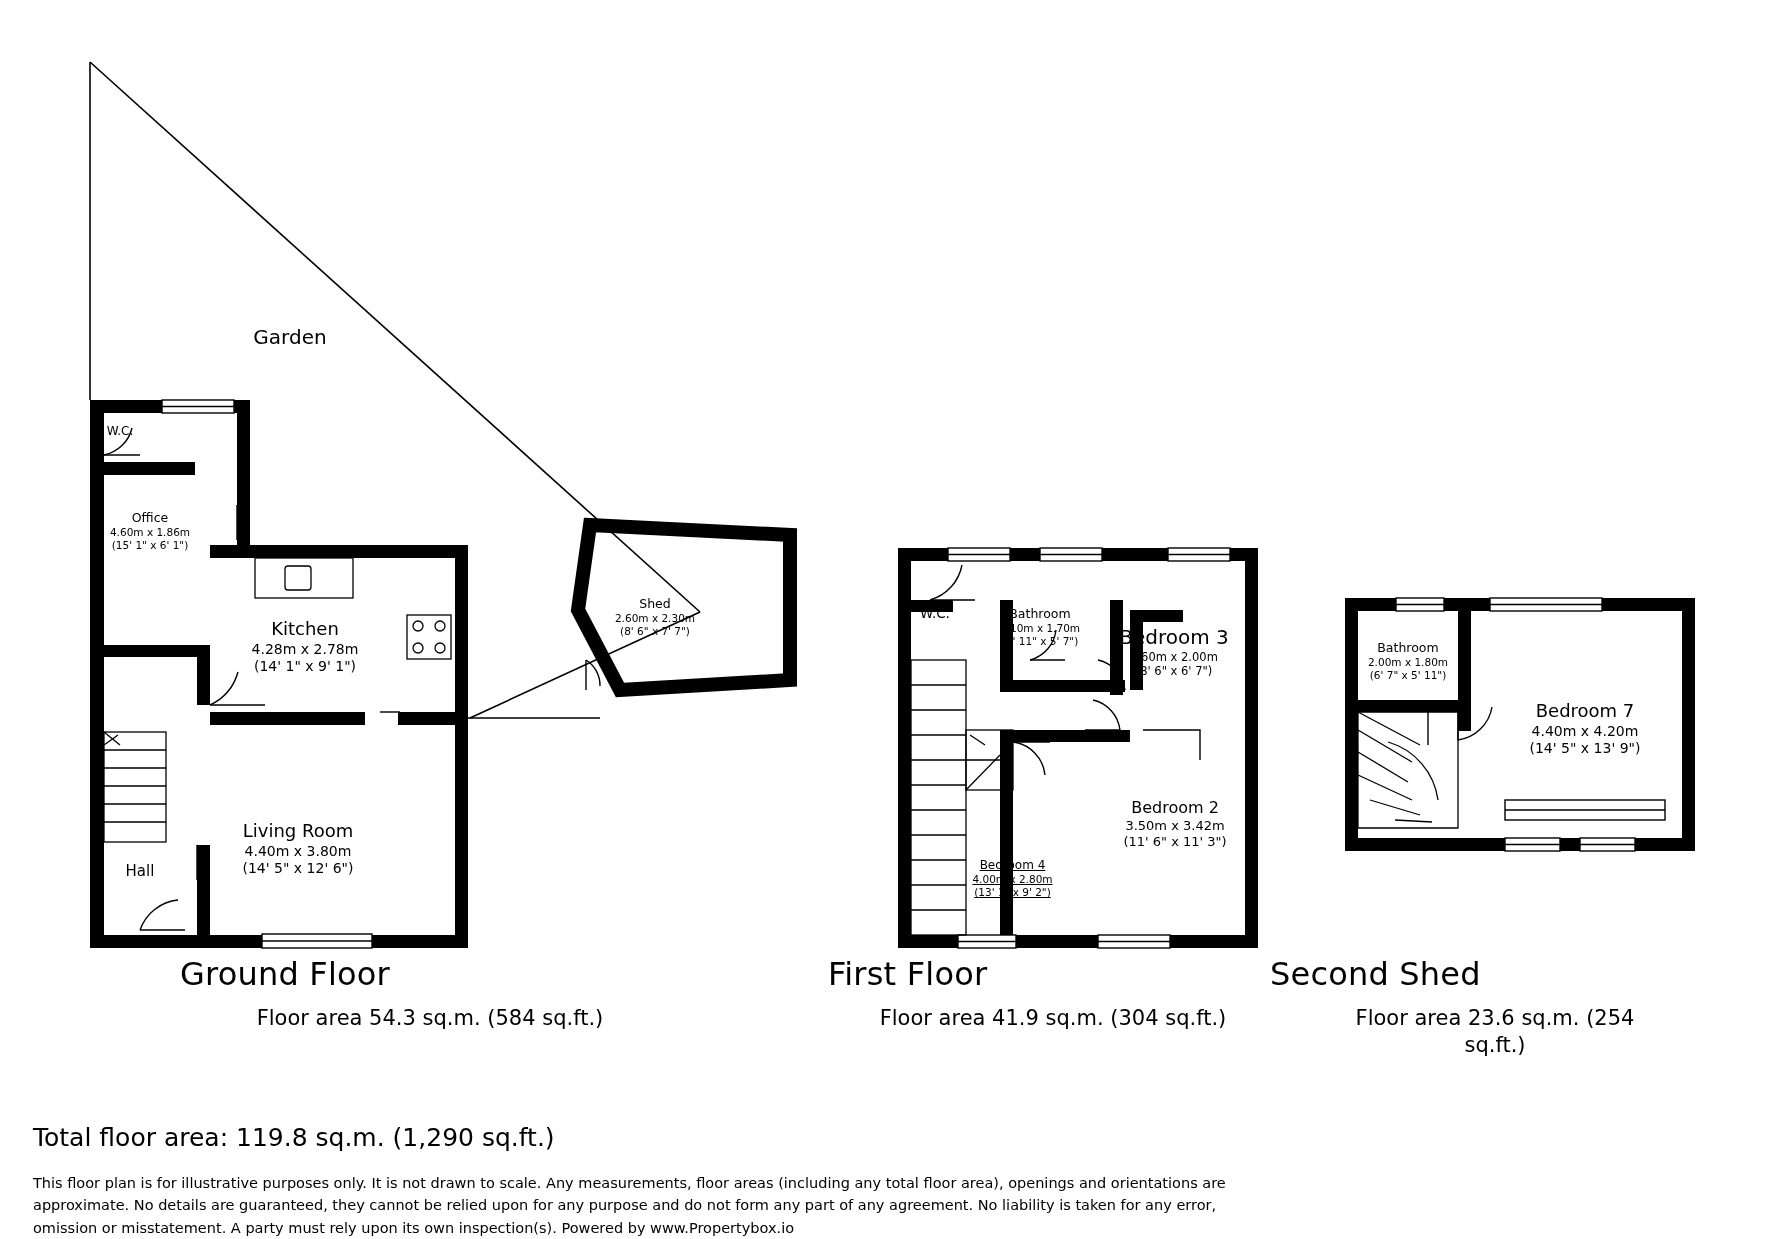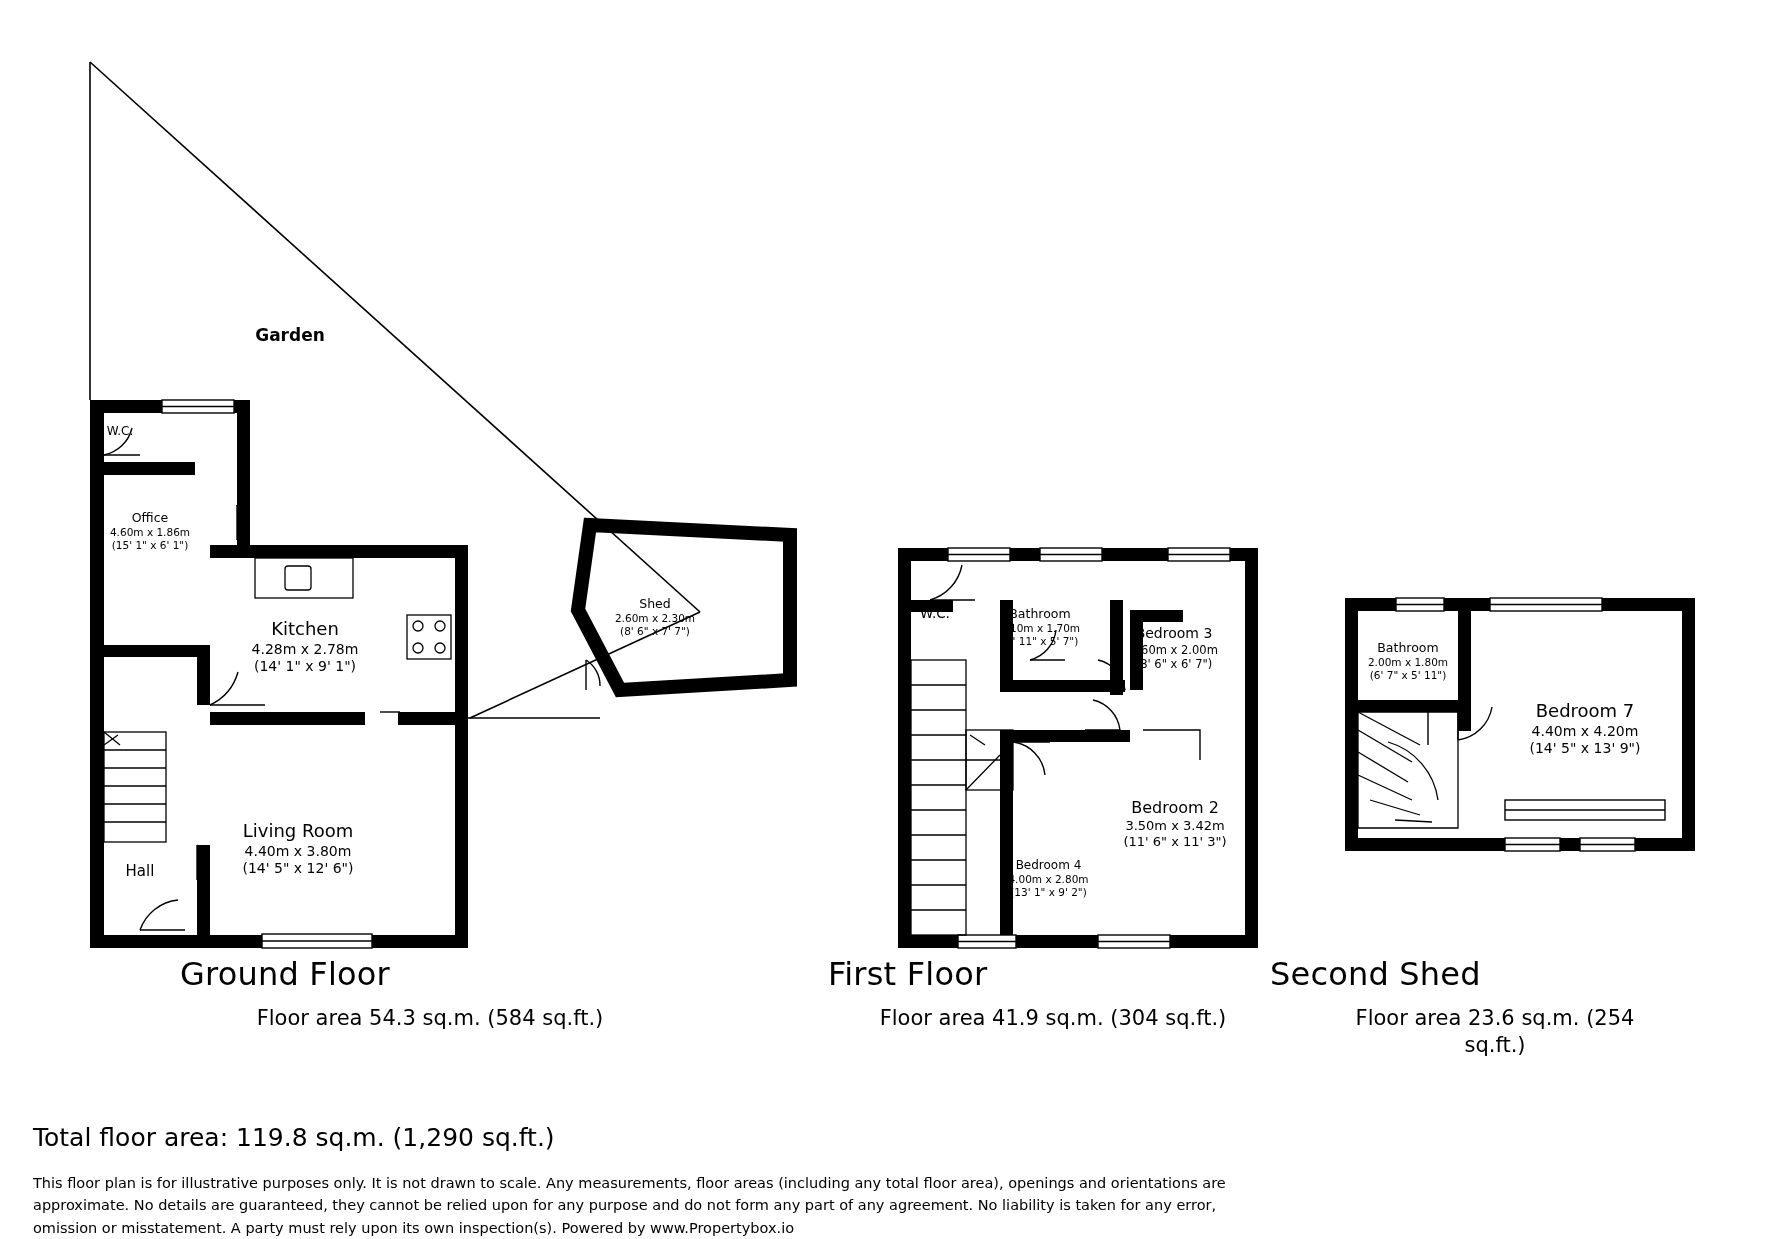--- a/index.html
+++ b/index.html
@@ -42,22 +42,21 @@
   .small-name {
     font-size: 12.5px;
   }
   .small-dim {
     font-size: 10.5px;
   }
   .tiny-name {
     font-size: 12px;
   }
   .garden-lbl {
-    font-size: 17px;
-    font-weight: bold;
+    font-size: 20px;
   }
   .floor-title {
     position: absolute;
     text-align: left;
     font-size: 32px;
     letter-spacing: 0.2px;
   }
   .floor-area {
     position: absolute;
     text-align: center;
@@ -316,32 +315,32 @@
     <div>W.C.</div>
   </div>
 
   <div class="lbl" style="left:985px; top:606px; width:110px;">
     <div class="small-name">Bathroom</div>
     <div class="small-dim">2.10m x 1.70m</div>
     <div class="small-dim">(6' 11" x 5' 7")</div>
   </div>
 
   <div class="lbl" style="left:1108px; top:625px; width:132px;">
-    <div class="small-name" style="font-size:14px;">Bedroom 3</div>
+    <div class="small-name" style="font-size:20px;">Bedroom 3</div>
     <div class="small-dim" style="font-size:11.5px;">2.60m x 2.00m</div>
     <div class="small-dim" style="font-size:11.5px;">(8' 6" x 6' 7")</div>
   </div>
 
   <div class="lbl" style="left:1090px; top:798px; width:170px;">
     <div class="small-name" style="font-size:16px;">Bedroom 2</div>
     <div class="small-dim" style="font-size:13px;">3.50m x 3.42m</div>
     <div class="small-dim" style="font-size:13px;">(11' 6" x 11' 3")</div>
   </div>
 
-  <div class="lbl" style="left:991px; top:858px; width:115px;">
+  <div class="lbl" style="left:955px; top:858px; width:115px;text-decoration:underline;">
     <div class="small-name" style="font-size:12px;">Bedroom 4</div>
     <div class="small-dim" style="font-size:10.5px;">4.00m x 2.80m</div>
     <div class="small-dim" style="font-size:10.5px;">(13' 1" x 9' 2")</div>
   </div>
 
   <div class="lbl" style="left:1343px; top:640px; width:130px;">
     <div class="small-name" style="font-size:12.5px;">Bathroom</div>
     <div class="small-dim">2.00m x 1.80m</div>
     <div class="small-dim">(6' 7" x 5' 11")</div>
   </div>

